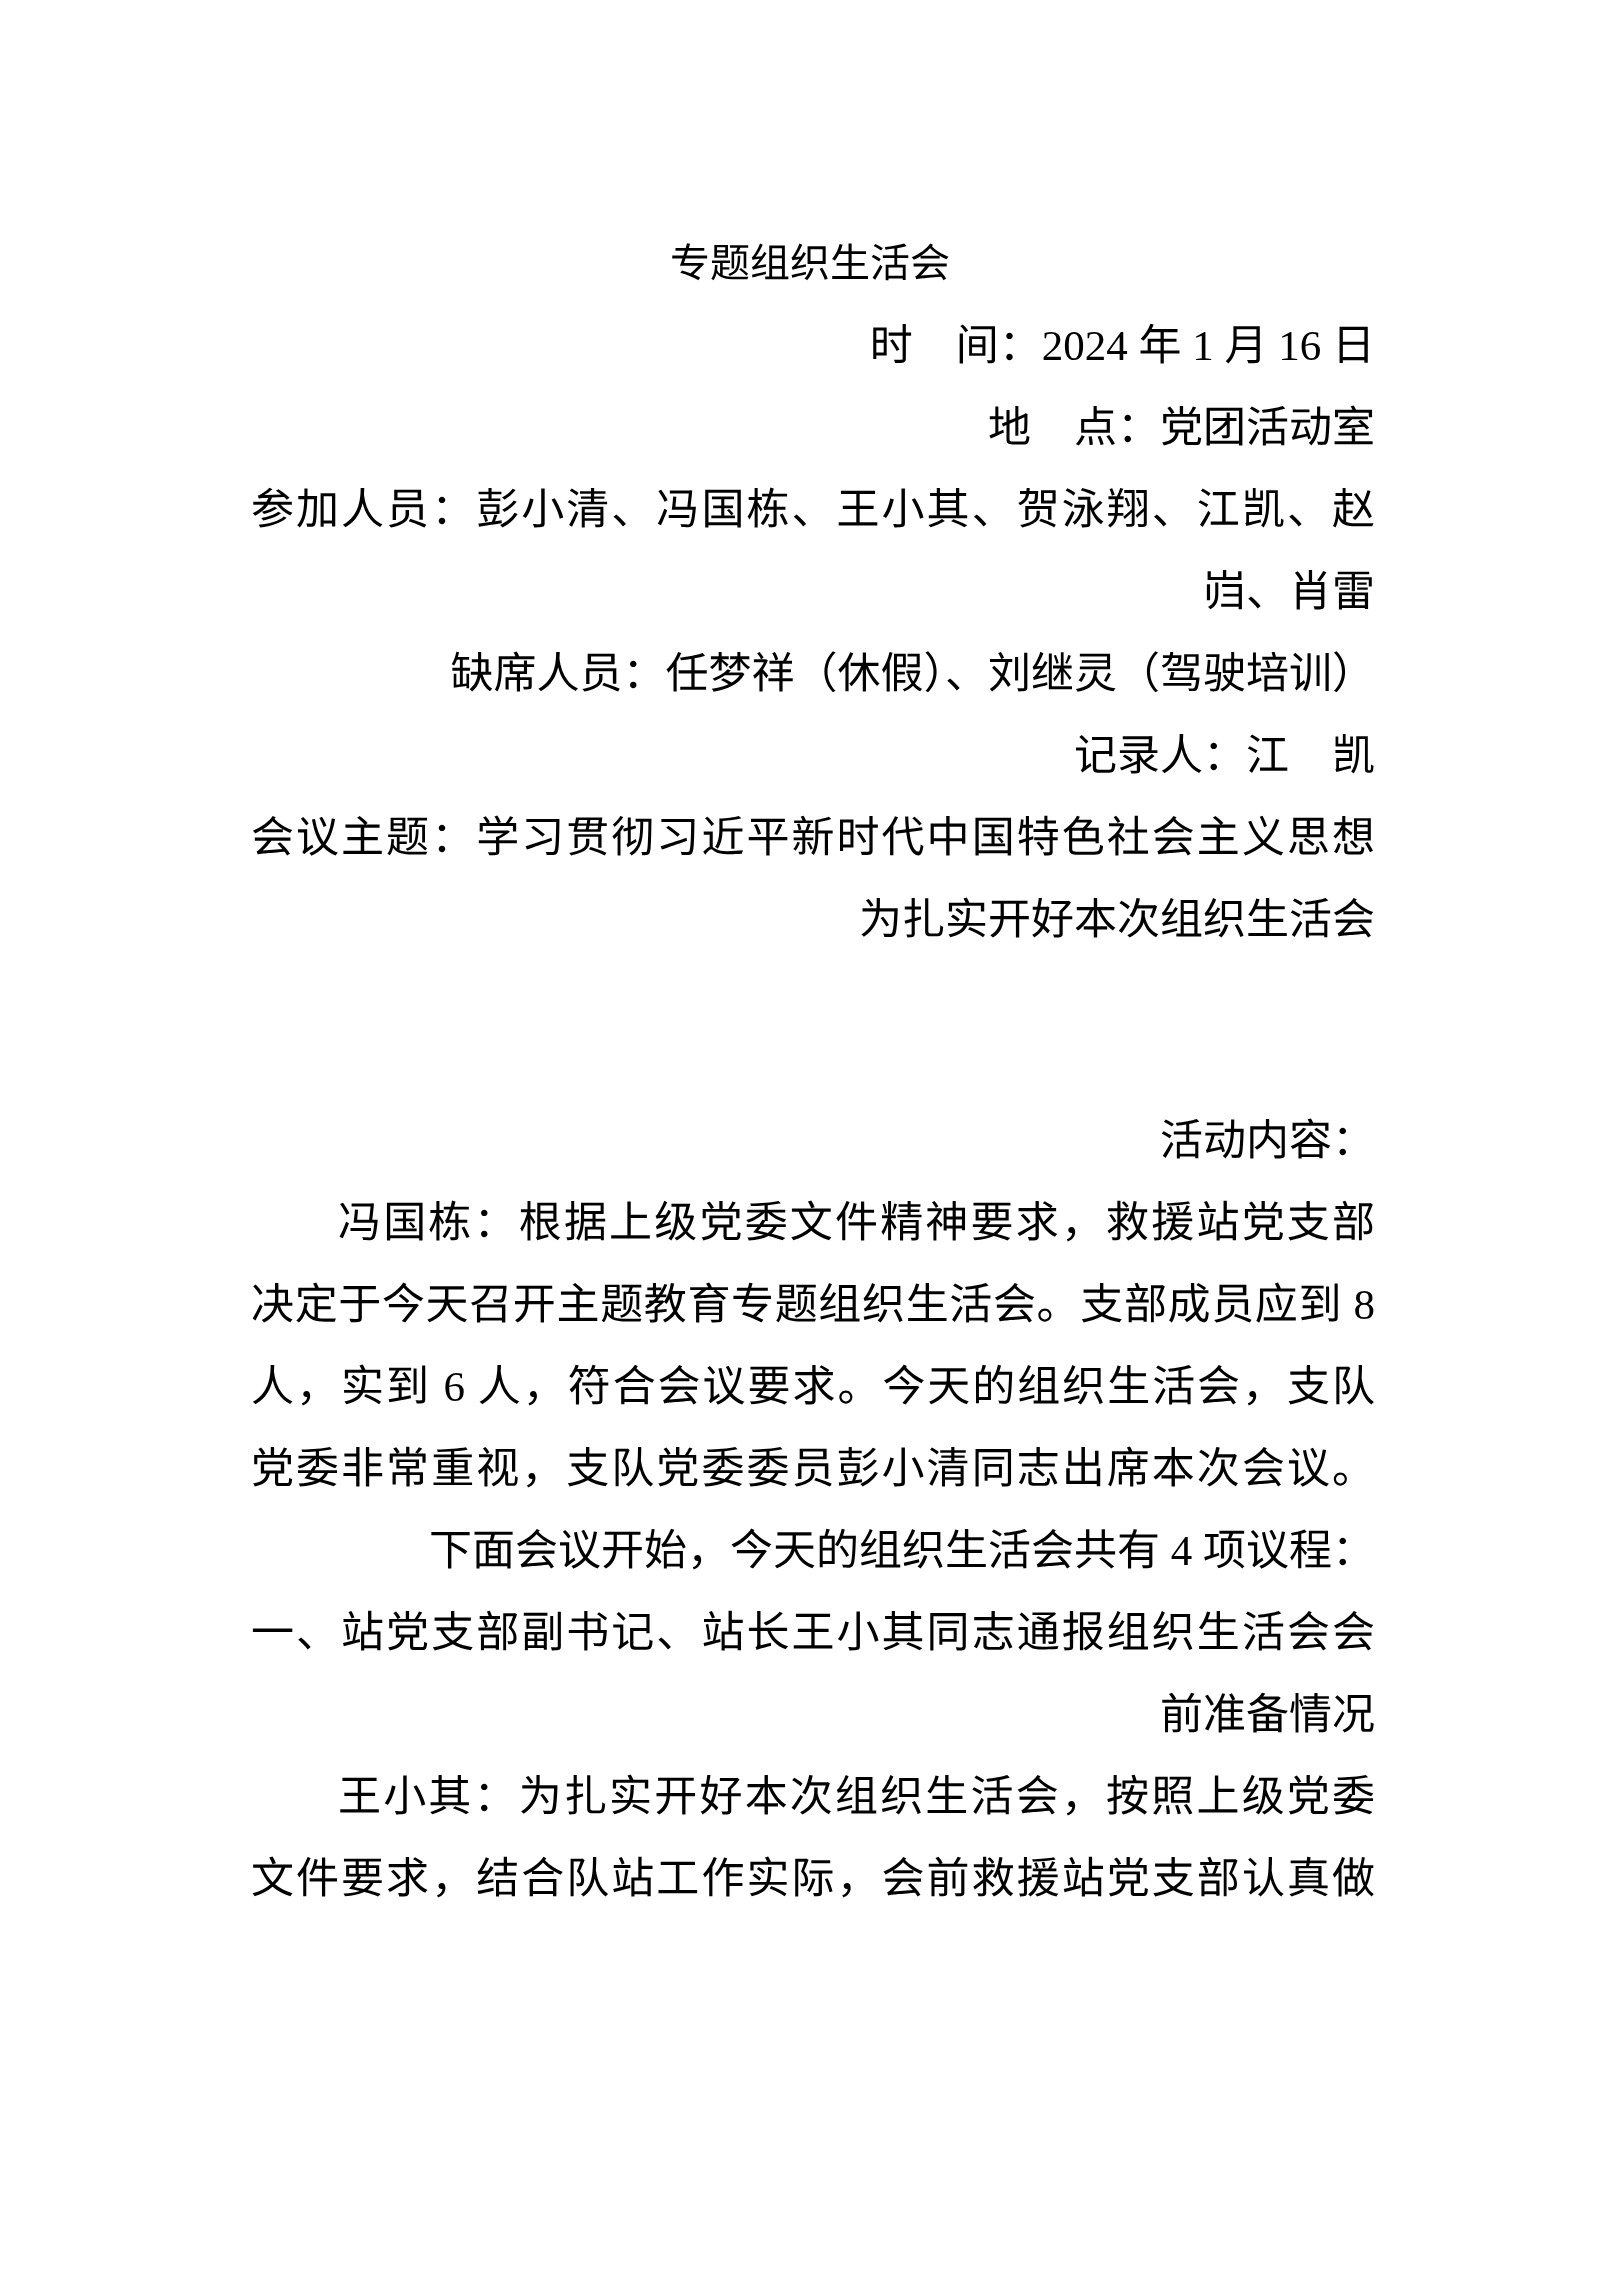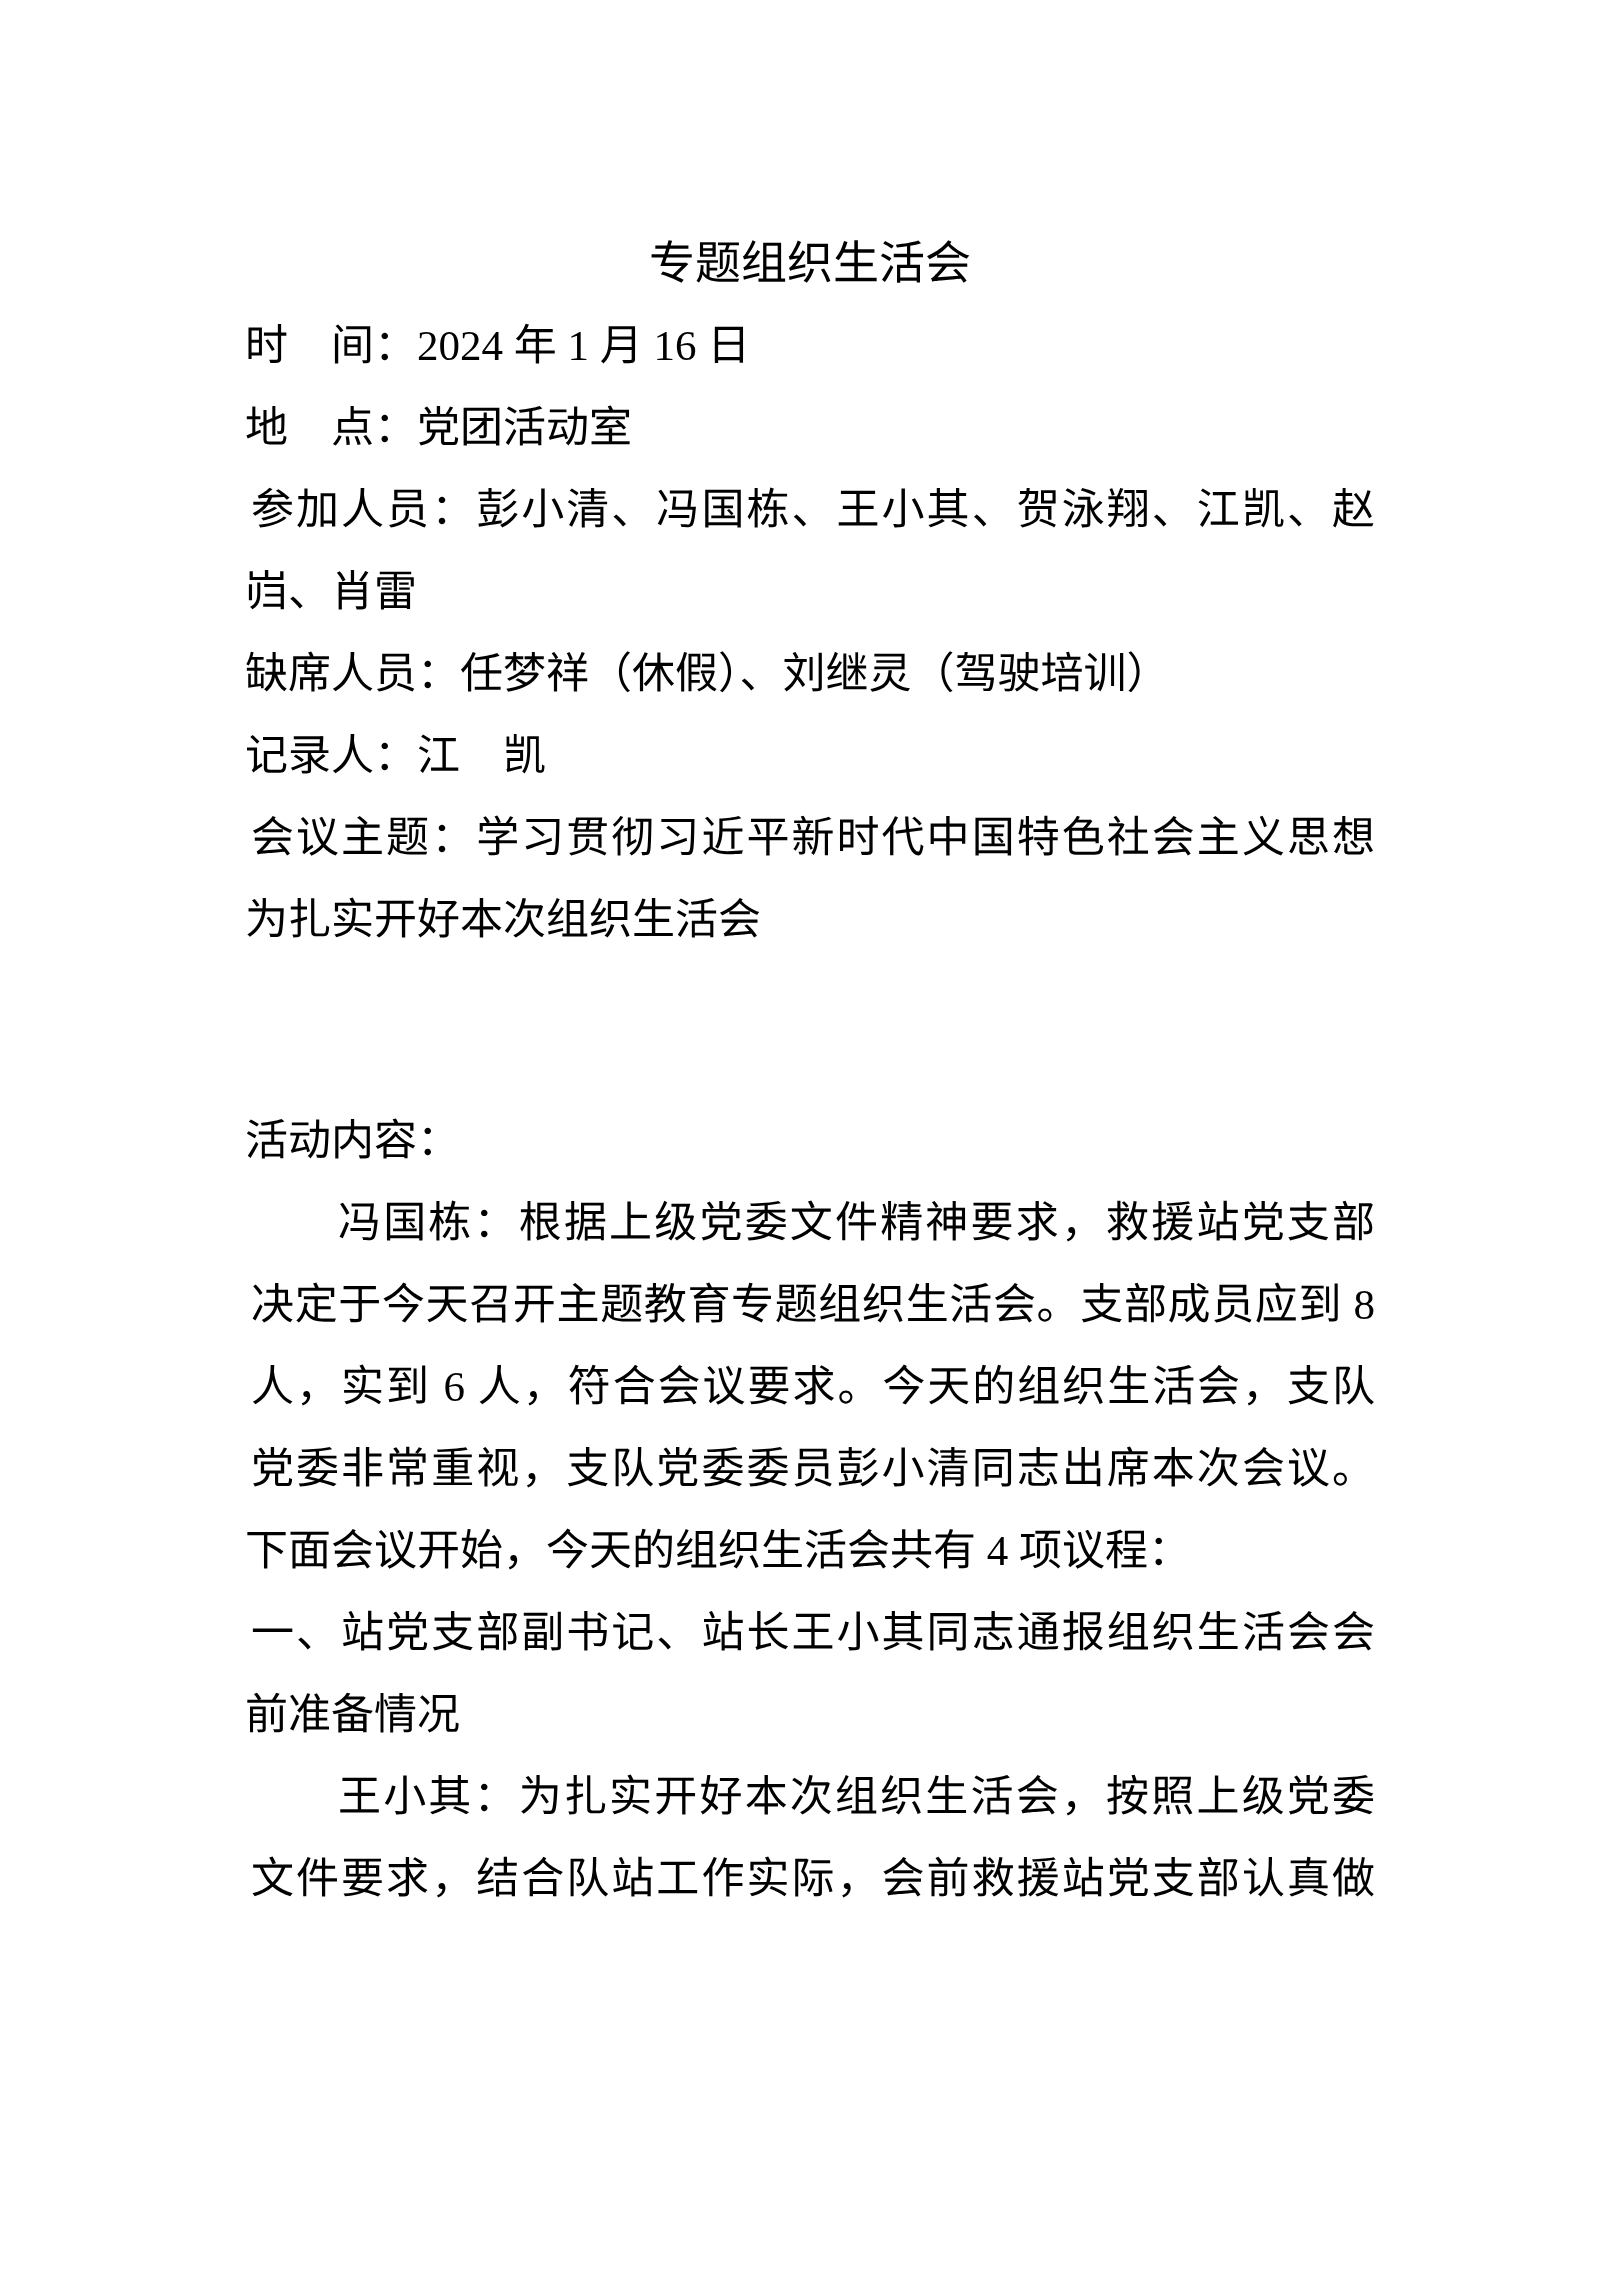--- a/index.html
+++ b/index.html
@@ -19,26 +19,26 @@
     box-sizing: border-box;
     width: 1620px;
     height: 2293px;
     padding: 223px 245px 0 245px;
     background: #ffffff;
   }
   .line {
     font-size: 43px;
     line-height: 82px;
     white-space: normal;
-    text-align: left;
+    text-align: right;
     letter-spacing: 0;
   }
   .title {
     text-align: center;
-    font-size: 46px;
+    font-size: 40px;
   }
   
   .fill {
     text-align: justify;
     text-align-last: justify;
     text-justify: distribute;
     margin-left: 6px;
   }
   
   .indent {

